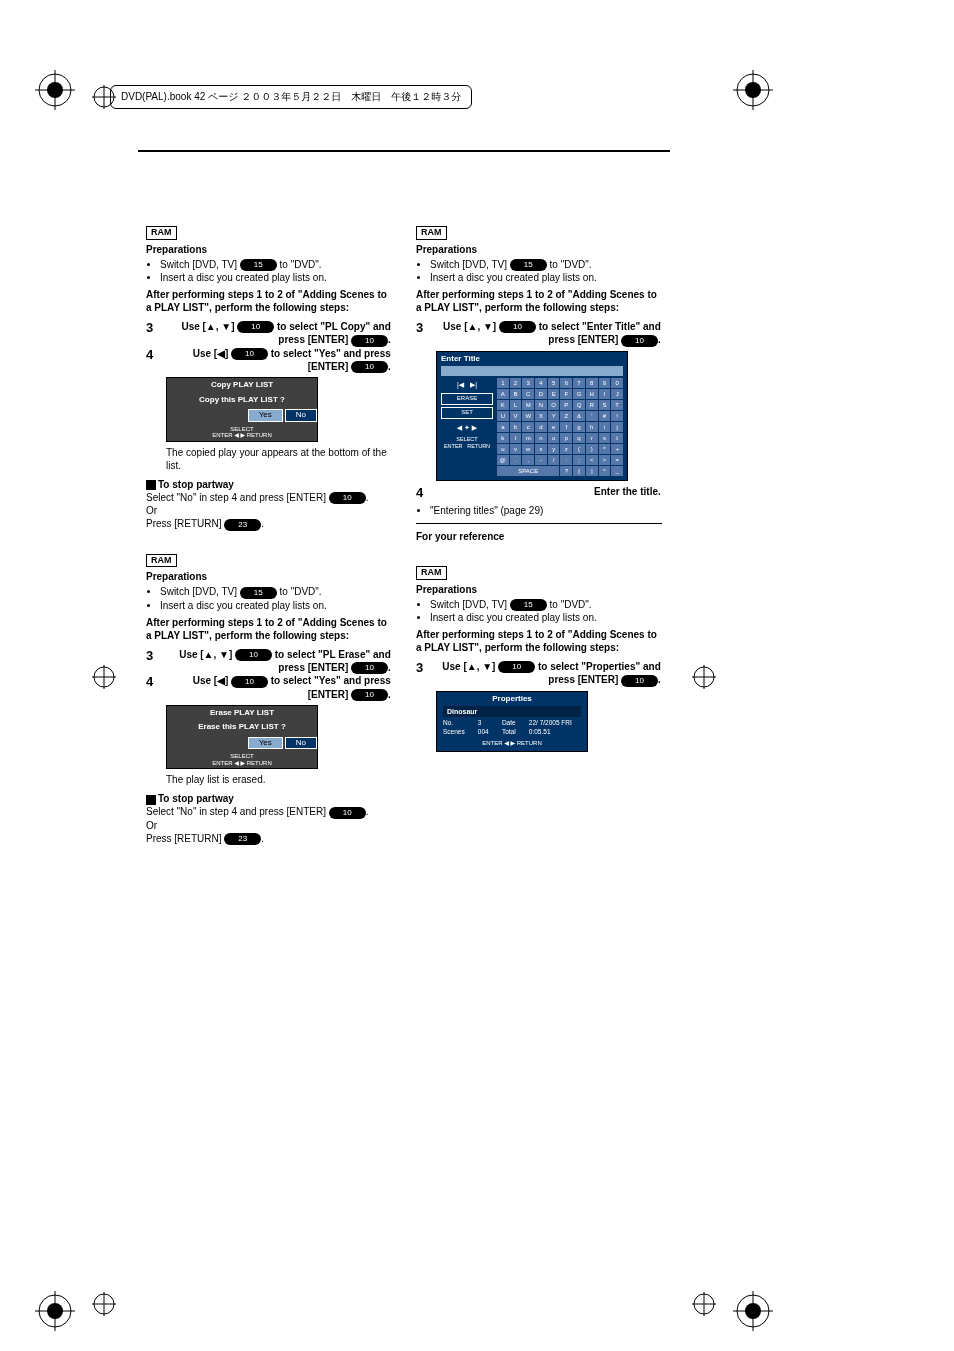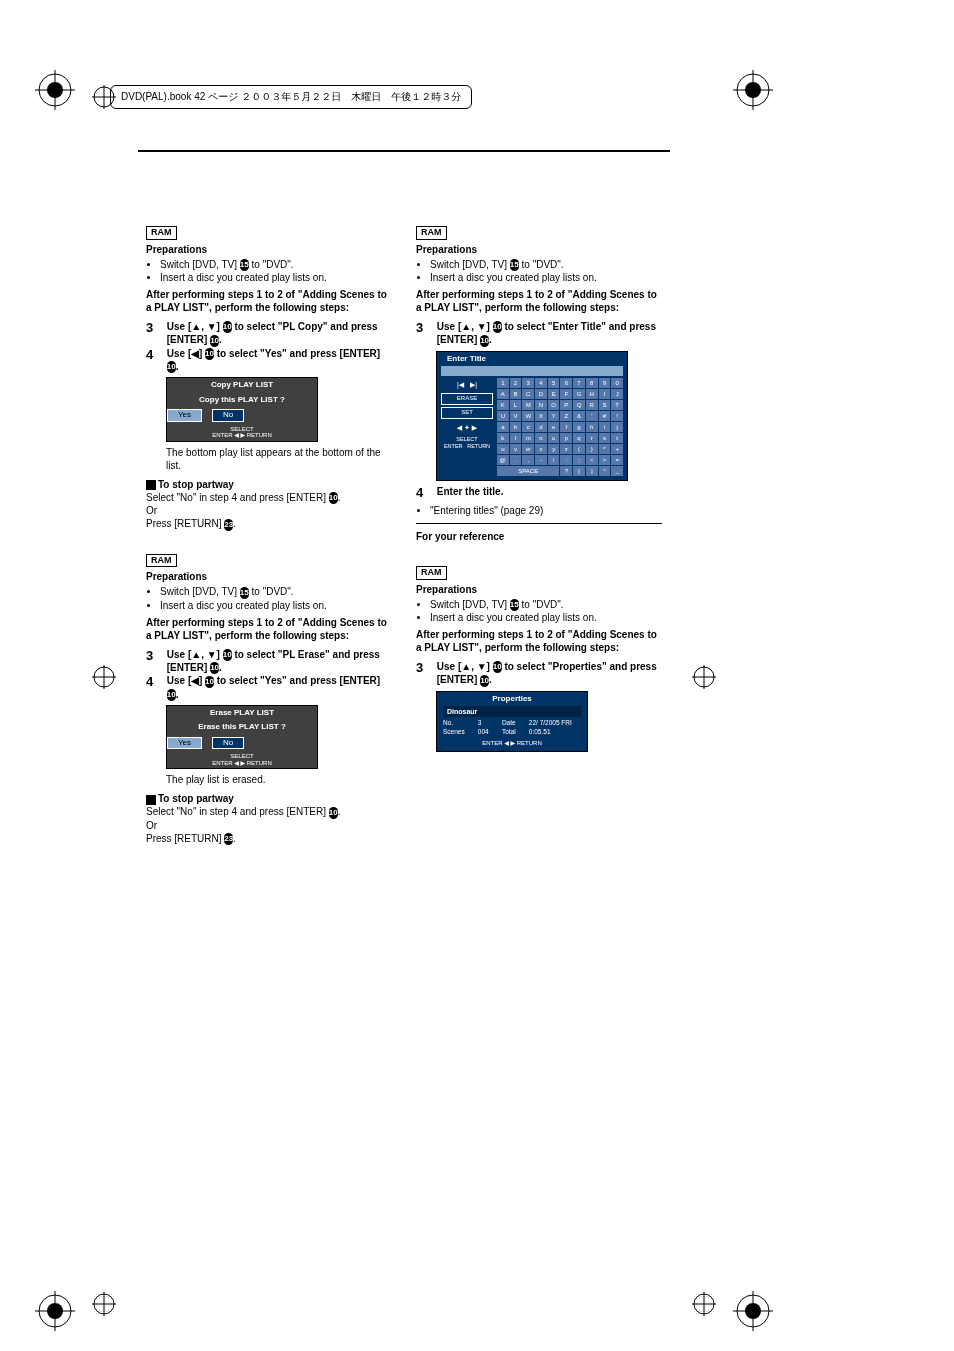--- a/index.html
+++ b/index.html
@@ -69,29 +69,29 @@
   .ram-badge {
     display: inline-block;
     border: 1px solid #000;
     padding: 0 4px;
     font-size: 9px;
     font-weight: bold;
     margin-bottom: 3px;
   }
   .bold { font-weight: bold; }
   .step-no { font-weight: bold; font-size: 13px; display: inline-block; width: 18px; vertical-align: top; }
-  .step-body { display: inline-block; width: calc(100% - 22px); vertical-align: top; }
+  .step-body { display: inline-block; width: calc(100% - 22px); vertical-align: top; text-align: right; }
   .num-badge {
     display: inline-block;
     background: #000;
     color: #fff;
     border-radius: 8px;
     font-size: 8px;
-    font-weight: bold;
-    padding: 0 0;
+    font-weight: normal;
+    padding: 0 14px;
     line-height: 12px;
     vertical-align: middle;
   }
   .square-lead {
     display: inline-block;
     width: 10px;
     height: 10px;
     background: #000;
     vertical-align: middle;
     margin-right: 2px;
@@ -108,22 +108,22 @@
   .dialog .title {
     font-weight: bold;
     padding: 2px 0;
   }
   .dialog .question {
     padding: 2px 0;
     font-weight: bold;
   }
   .dialog .btnrow {
     display: flex;
-    justify-content: flex-start;
-    gap: 10px;
+    justify-content: flex-end;
+    gap: 2px;
     padding: 2px 0;
   }
   .dialog .btn {
     border: 1px solid #fff;
     padding: 0 10px;
     font-size: 8px;
     background: #003366;
   }
   .dialog .btn.sel {
     background: #88aacc;
@@ -175,21 +175,20 @@
     background: #003366;
     color: #fff;
     font-size: 7px;
     border: 1px solid #000;
     padding: 0;
   }
   .enter-title .bar {
     font-weight: bold;
     padding: 2px 4px;
     font-size: 8px;
-    margin-left: 6px;
   }
   .enter-title .inputline {
     background: #88aacc;
     height: 10px;
     margin: 0 4px 2px 4px;
   }
   .enter-title .body {
     display: flex;
     gap: 4px;
     padding: 0 4px 4px 4px;
@@ -327,21 +326,21 @@
         <div class="question">Copy this PLAY LIST ?</div>
         <div class="btnrow">
           <div class="btn sel">Yes</div>
           <div class="btn">No</div>
         </div>
         <div class="navhint">
           <div>SELECT</div>
           <div>ENTER   ◀ ▶   RETURN</div>
         </div>
       </div>
-      <div class="subnote">The bottom play list appears at the bottom of the list.</div>
+      <div class="subnote">The copied play your appears at the bottom of the list.</div>
 
       <div style="margin-top:6px">
         <span class="square-lead"></span><span class="bold">To stop partway</span>
       </div>
       <div><span>Select "No" in step 4 and press [ENTER] </span><span class="num-badge">10</span><span>.</span></div>
       <div>Or</div>
       <div><span>Press [RETURN] </span><span class="num-badge">23</span><span>.</span></div>
 
       
       <div style="height:22px"></div>

